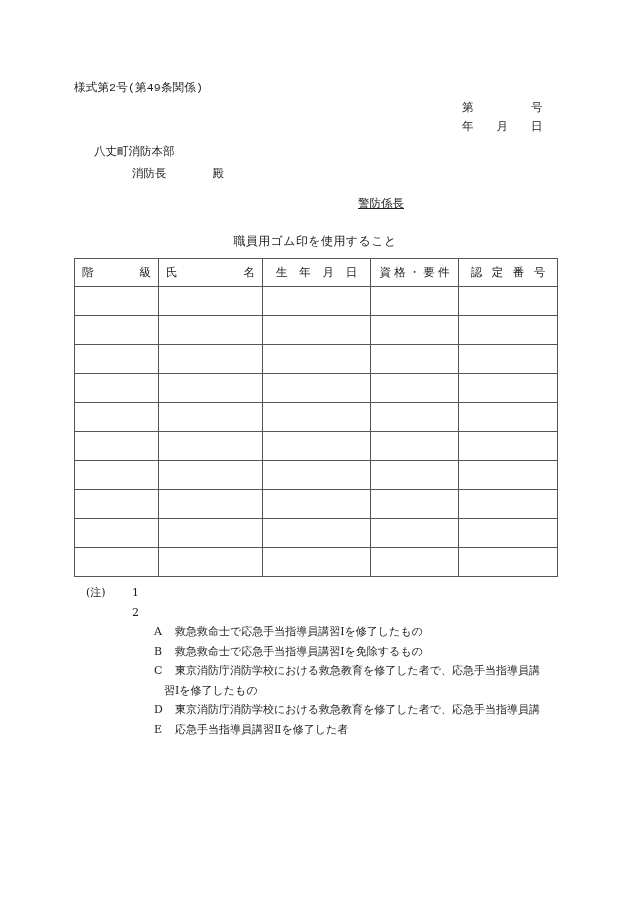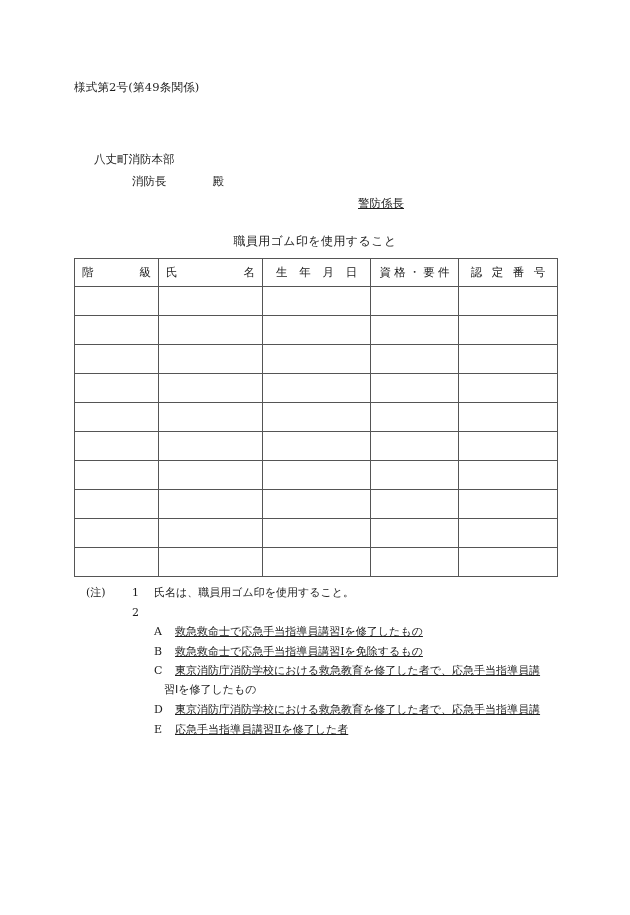--- a/index.html
+++ b/index.html
@@ -24,39 +24,40 @@
   }
 
   
   .form-no {
     position: absolute;
     left: 74px;
     top: 80px;
     font-size: 11.5px;
     letter-spacing: 0.2px;
     white-space: nowrap;
+    font-family: Liberation Mono, monospace;
   }
 
   
   .doc-meta {
     position: absolute;
     left: 462px;
     top: 98px;
     font-size: 11.5px;
     line-height: 19px;
   }
   .doc-meta .line {
     white-space: pre;
   }
 
   
   .addressee {
     position: absolute;
     left: 94px;
-    top: 148px;
+    top: 140px;
     font-size: 11.5px;
     line-height: 22px;
   }
   .addressee .org { white-space: pre; }
   .addressee .chief {
     white-space: pre;
     padding-left: 38px;
   }
 
   
@@ -155,35 +156,37 @@
   }
   .sub-letter {
     display: inline-block;
     width: 21px;
     flex: 0 0 21px;
     font-family: "DejaVu Serif", "Liberation Serif", serif;
   }
   .sub-text {
     flex: 1 1 auto;
     white-space: pre;
-    text-decoration: underline;
   }
   .sub-cont {
     padding-left: 10px;
     white-space: pre;
-    font-family: Liberation Mono, monospace;
   }
 </style>
 </head>
 <body>
 
 <div class="page">
 
   <div class="form-no">様式第2号(第49条関係)</div>
 
+  <div class="doc-meta">
+    <div class="line">第　　　　　号</div>
+    <div class="line">年　　月　　日</div>
+  </div>
 
   <div class="addressee">
     <div class="org">八丈町消防本部</div>
     <div class="chief">消防長　　　　殿</div>
   </div>
 
   <div class="applicant">警防係長</div>
 
   <div class="doc-title">職員用ゴム印を使用すること</div>
 
@@ -308,21 +311,20 @@
           </tr>
         </tbody>
     </table>
   </div>
 
   <div class="notes">
 
     <div class="note-row">
       <span class="note-marker">(注)</span>
       <span class="note-num">1</span>
-      <span class="note-text">氏名は、職員用ゴム印を使用すること。</span>
     </div>
 
     <div class="note-row">
       <span class="note-marker"></span>
       <span class="note-num">2</span>
     </div>
 
     <div class="sub-list">
         <div class="sub-row"><span class="sub-letter">A</span><span class="sub-text">救急救命士で応急手当指導員講習Ⅰを修了したもの</span></div>
         <div class="sub-row"><span class="sub-letter">B</span><span class="sub-text">救急救命士で応急手当指導員講習Ⅰを免除するもの</span></div>

